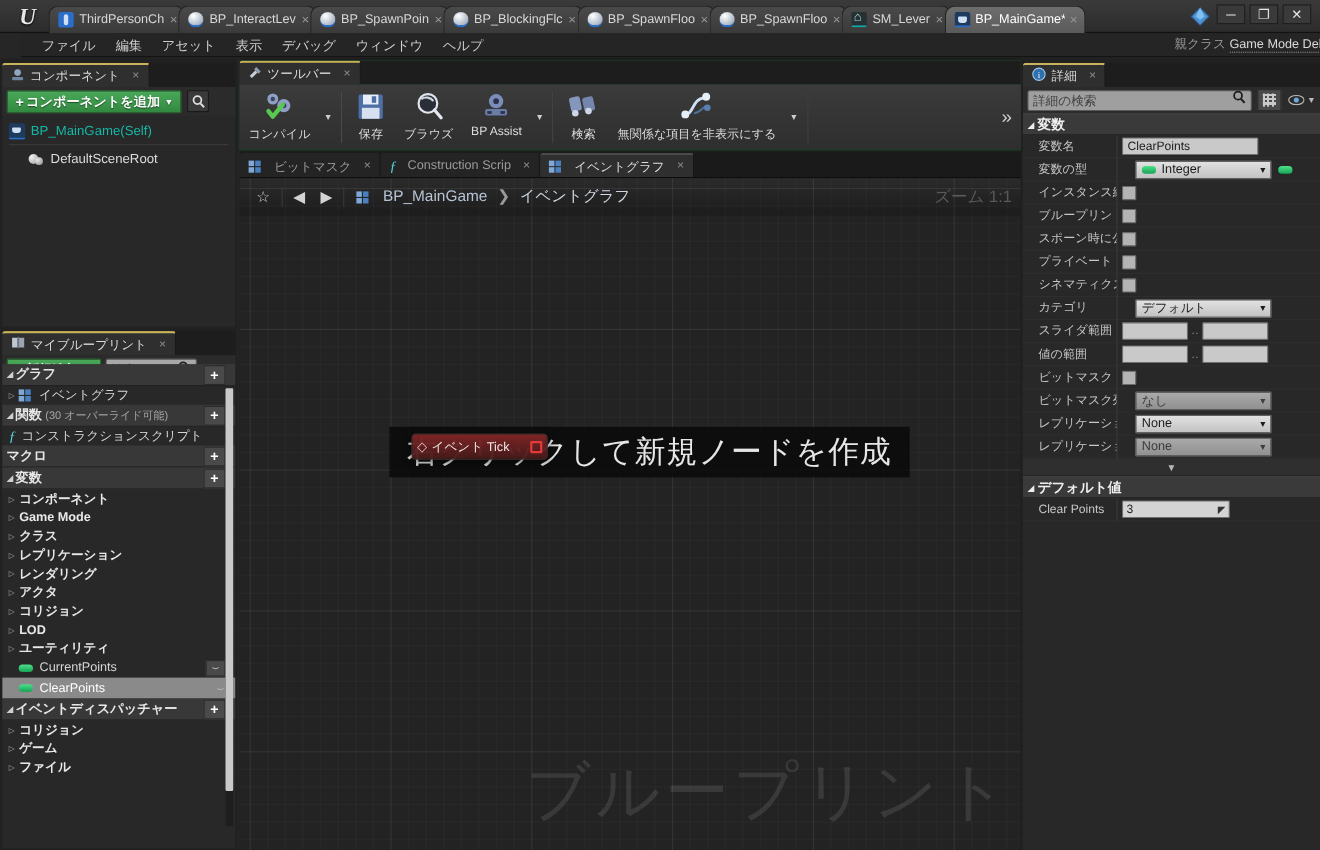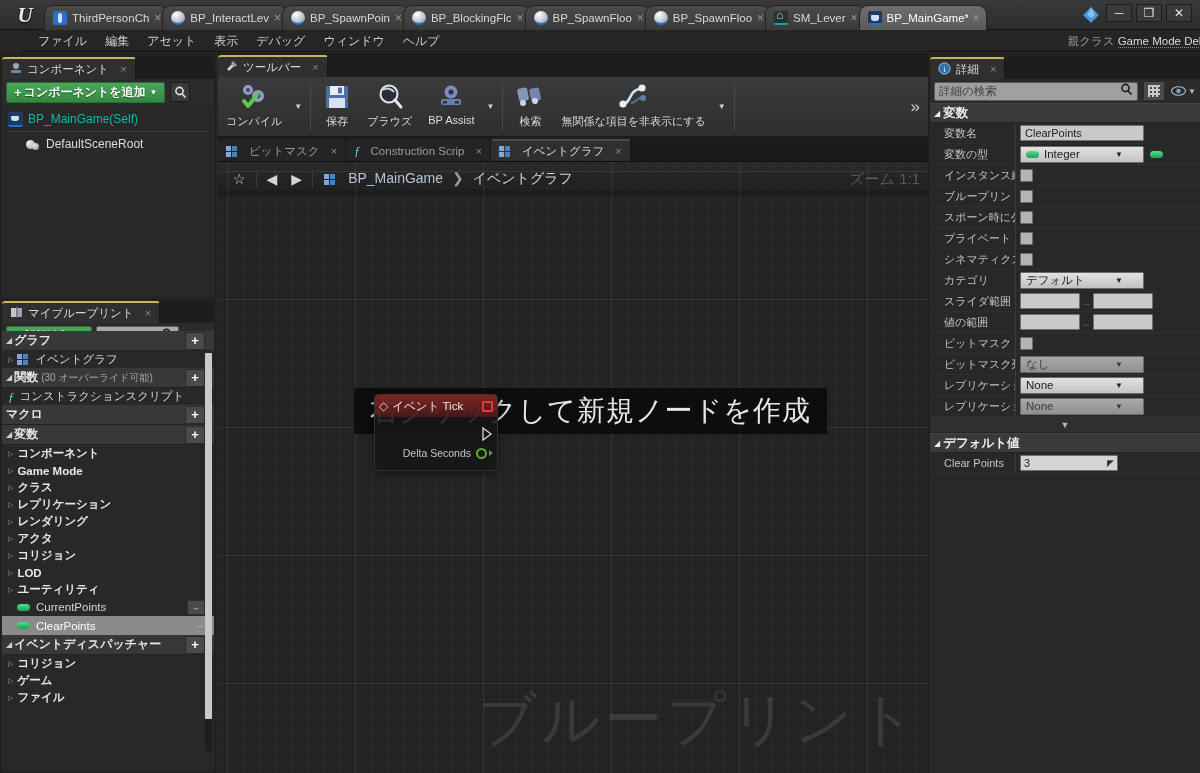--- a/index.html
+++ b/index.html
@@ -243,21 +243,21 @@
   .prop-name {
     width:86px; flex:0 0 86px; padding-left:14px; font-size:11px; color:#c6c6c6;
     white-space:nowrap; overflow:hidden; border-right:1px solid #3a3a3a; line-height:21px;
   }
   .prop-val { flex:1 1 auto; padding:0 6px 0 4px; display:flex; align-items:center; }
   .txtfield { width:124px; height:16px; background:#c9c9c9; border:1px solid #6f6f6f; border-radius:1px; font-size:11px; color:#1d1d1d; padding:0 4px; line-height:15px; }
   .txtfield.wide { width:122px; }
   .cbox { width:13px; height:13px; background:#b4b4b4; border:1px solid #6a6a6a; border-radius:1px; }
   .dd {
     width:124px; height:17px; background:linear-gradient(#e2e2e2,#c2c2c2); border:1px solid #6a6a6a;
-    display:flex; align-items:center; padding:0 20px 0 5px; font-size:11.5px; color:#1c1c1c; border-radius:1px;
+    display:flex; align-items:center; padding:0 3px 0 5px; font-size:11.5px; color:#1c1c1c; border-radius:1px;margin-left:12px;
   }
   .dd.dim { background:linear-gradient(#a9a9a9,#909090); color:#3c3c3c; }
   .dd .car { margin-left:auto; font-size:8px; }
   .dd .vpill { width:13px;height:7px;border-radius:4px;background:linear-gradient(#4ee08a,#16a355); margin-right:5px; }
   .sidepill { width:13px;height:7px;border-radius:4px;background:linear-gradient(#4ee08a,#16a355); margin-left:6px; }
   .rng { display:flex; align-items:center; gap:3px; }
   .rng .r { width:60px; height:16px; background:#c9c9c9; border:1px solid #6f6f6f; border-radius:1px; }
   .rng .dots { color:#8a8a8a; font-size:10px; }
   .expander { height:16px; background:#2f2f2f; display:flex; align-items:center; justify-content:center; color:#b8b8b8; font-size:9px; border-bottom:1px solid #242424; }
   .numfield { width:98px; height:16px; background:#d4d4d4; border:1px solid #6f6f6f; border-radius:1px; display:flex; align-items:center; padding:0 3px; font-size:11px; color:#1d1d1d; }
@@ -657,34 +657,20 @@
       <div class="canvas">
 
         <div class="hint-banner">右クリックして新規ノードを作成</div>
 
         <div class="node">
           <div class="node-hdr">
             <span class="diam">◇</span>
             <span class="ntitle">イベント Tick</span>
             <span class="exec-out"></span>
           </div>
-          <div class="node-body">
-            <div class="prow">
-              <span class="exec-pin">
-                <svg width="12" height="14" viewBox="0 0 12 14">
-                    <path d="M1 1 L9 7 L1 13 Z" fill="none" stroke="#cfcfcf" stroke-width="1.4"></path>
-                  </svg>
-              </span>
-            </div>
-            <div class="prow">
-              <span class="plabel">Delta Seconds</span>
-              <span class="circ-pin"></span>
-              <span class="pin-arrow"></span>
-            </div>
-          </div>
         </div>
 
         <div class="wm">ブループリント</div>
       </div>
 
       <div class="gbar">
         <span class="gb-ico">☆</span>
         <span class="gb-sep"></span>
         <span class="gb-ico">◀</span>
         <span class="gb-ico">▶</span>

